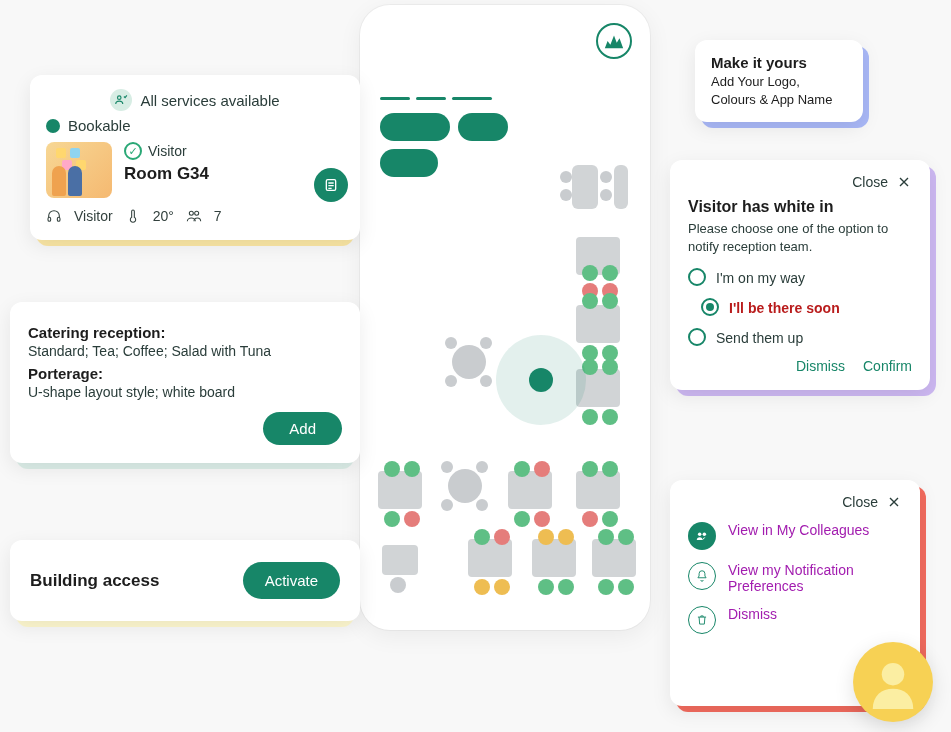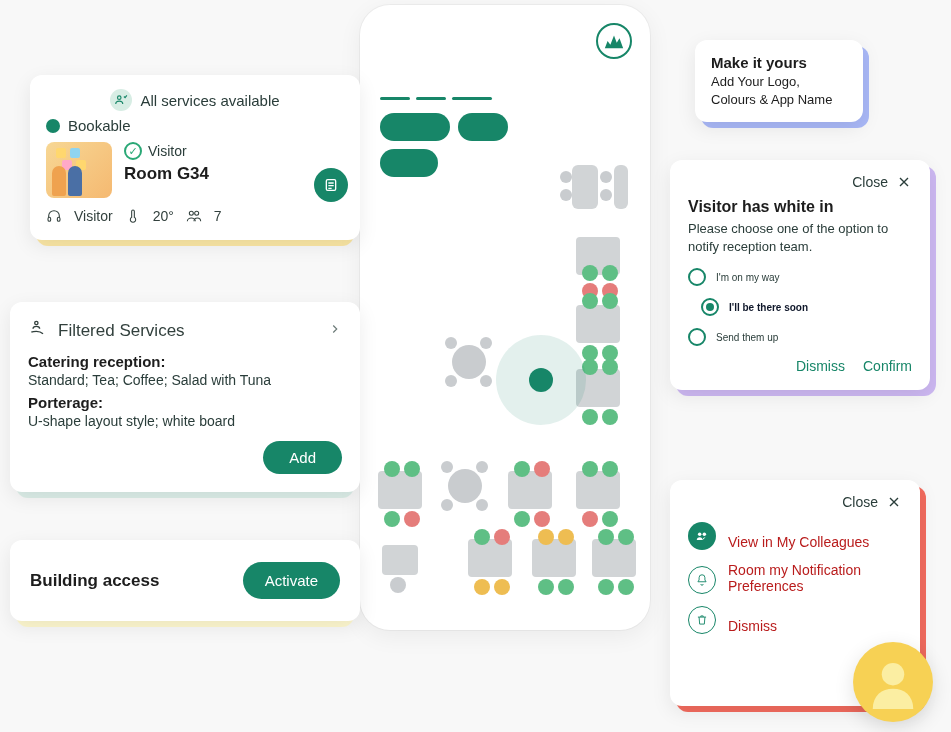--- a/index.html
+++ b/index.html
@@ -102,30 +102,30 @@
 .brand-title { font-weight: 700; font-size: 15px; color: #1d1d1d; margin-bottom: 2px; }
 .brand-sub { font-size: 13px; color: #1d1d1d; line-height: 1.35; }
 
 
 .visitor-card { left: 670px; top: 160px; width: 260px; padding: 14px 18px 16px; }
 .visitor-card::after { content:""; position: absolute; right: -6px; bottom: -6px; width: 100%; height: 100%; background: #cdb8f2; border-radius: 12px; z-index: -1; }
 .close-row { display: flex; justify-content: flex-end; align-items: center; gap: 8px; color: #2a3d3a; font-size: 14px; margin-bottom: 8px; }
 .close-x { width: 16px; height: 16px; color: #2a3d3a; }
 .visitor-title { font-weight: 700; font-size: 16px; color: #1d1d1d; margin-bottom: 4px; }
 .visitor-sub { font-size: 13px; color: #2a3d3a; line-height: 1.4; margin-bottom: 12px; }
-.radio-row { display: flex; align-items: center; gap: 10px; margin: 12px 0; font-size: 10px; color: #2a3d3a; }
-.radio-row.active { color: #0f172a; font-weight: 700; padding-left: 13px; }
+.radio-row { display: flex; align-items: flex-end; gap: 10px; margin: 12px 0; font-size: 14px; color: #2a3d3a; }
+.radio-row.active { color: #b91c1c; font-weight: 700; padding-left: 13px; }
 .radio-outer { width: 18px; height: 18px; border-radius: 50%; border: 2px solid #178668; display: flex; align-items: center; justify-content: center; }
 .radio-inner { width: 8px; height: 8px; border-radius: 50%; background: #178668; }
 .visitor-actions { display: flex; justify-content: flex-end; gap: 18px; margin-top: 12px; font-size: 14px; color: #178668; }
 
 
 .options-card { left: 670px; top: 480px; width: 250px; padding: 14px 18px 60px; }
 .options-card::after { content:""; position: absolute; right: -6px; bottom: -6px; width: 100%; height: 100%; background: #f26b5e; border-radius: 12px; z-index: -1; }
-.opt-row { display: flex; align-items: flex-end; gap: 12px; margin: 12px 0; font-size: 14px; color: #b91c1c; }
+.opt-row { display: flex; align-items: flex-start; gap: 12px; margin: 12px 0; font-size: 14px; color: #a21caf; }
 .opt-icon { width: 28px; height: 28px; border-radius: 50%; display: flex; align-items: center; justify-content: center; flex-shrink: 0; }
 .opt-icon.filled { background: #178668; color: #fff; }
 .opt-icon.outline { border: 1.5px solid #178668; color: #178668; }
 .opt-icon svg { width: 14px; height: 14px; }
 
 
 .avatar-badge { position: absolute; right: 18px; bottom: 10px; width: 80px; height: 80px; border-radius: 50%; background: #f7d154; display: flex; align-items: center; justify-content: center; box-shadow: 0 6px 20px rgba(0,0,0,0.12); }
 
 </style>
 </head>
@@ -287,35 +287,20 @@
           <circle cx="16" cy="8" r="3"></circle>
           <path d="M2 20c0-3 3-5 6-5s6 2 6 5"></path>
           <path d="M12 20c0-3 2-5 5-5s5 2 5 5"></path>
         </svg>
     </span>
     <span>7</span>
   </div>
 </div>
 
 <div class="card filtered-card">
-  <div class="filtered-header">
-    <span>
-      <svg viewBox="0 0 24 24" width="20" height="20" fill="none" stroke="#32403d" stroke-width="1.6">
-          <circle cx="10" cy="6" r="2"></circle>
-          <path d="M6 13c0-2 2-3 4-3s4 1 4 3"></path>
-          <path d="M4 17c2-1 4-1 6-1 3 0 6 1 8 3"></path>
-        </svg>
-    </span>
-    <span>Filtered Services</span>
-    <span class="chevron">
-      <svg viewBox="0 0 24 24" width="14" height="14" fill="none" stroke="#6b7a77" stroke-width="2">
-          <path d="M9 6l6 6-6 6"></path>
-        </svg>
-    </span>
-  </div>
   <div class="subhead">Catering reception:</div>
   <div class="subtext">Standard; Tea; Coffee; Salad with Tuna</div>
   <div class="subhead">Porterage:</div>
   <div class="subtext">U-shape layout style; white board</div>
   <button class="add-btn">Add</button>
   <div style="clear:both"></div>
 </div>
 
 <div class="card access-card">
   <span class="access-title">Building access</span>
@@ -378,21 +363,21 @@
     </span>
     <span>View in My Colleagues</span>
   </div>
   <div class="opt-row">
     <span class="opt-icon outline">
       <svg viewBox="0 0 24 24" fill="none" stroke="#178668" stroke-width="1.6">
           <path d="M12 3a5 5 0 0 1 5 5v4l2 3H5l2-3V8a5 5 0 0 1 5-5z"></path>
           <path d="M10 19a2 2 0 0 0 4 0"></path>
         </svg>
     </span>
-    <span>Room my Notification Preferences</span>
+    <span>View my Notification Preferences</span>
   </div>
   <div class="opt-row">
     <span class="opt-icon outline">
       <svg viewBox="0 0 24 24" fill="none" stroke="#178668" stroke-width="1.6">
           <path d="M5 7h14M10 7V5h4v2M7 7l1 12h8l1-12"></path>
         </svg>
     </span>
     <span>Dismiss</span>
   </div>
 </div>

